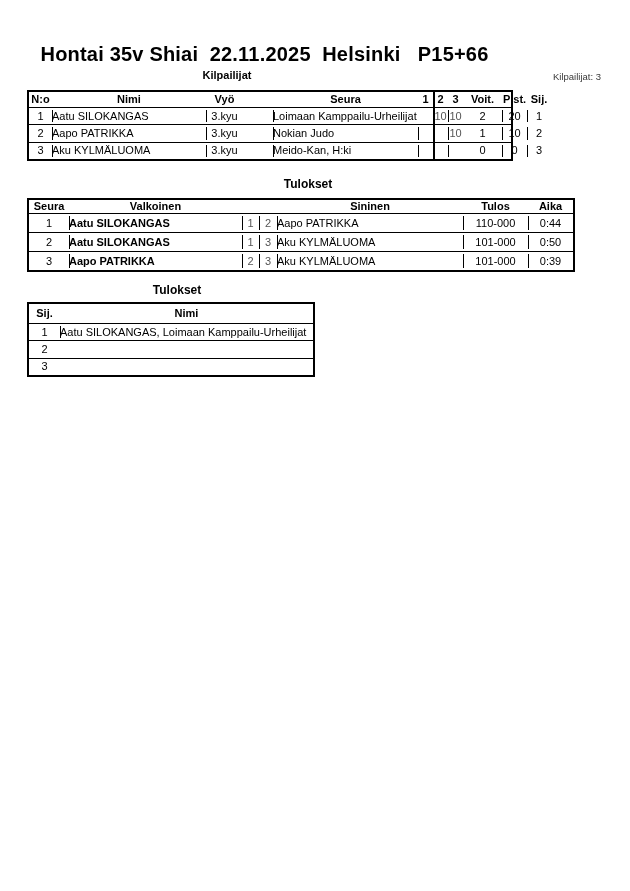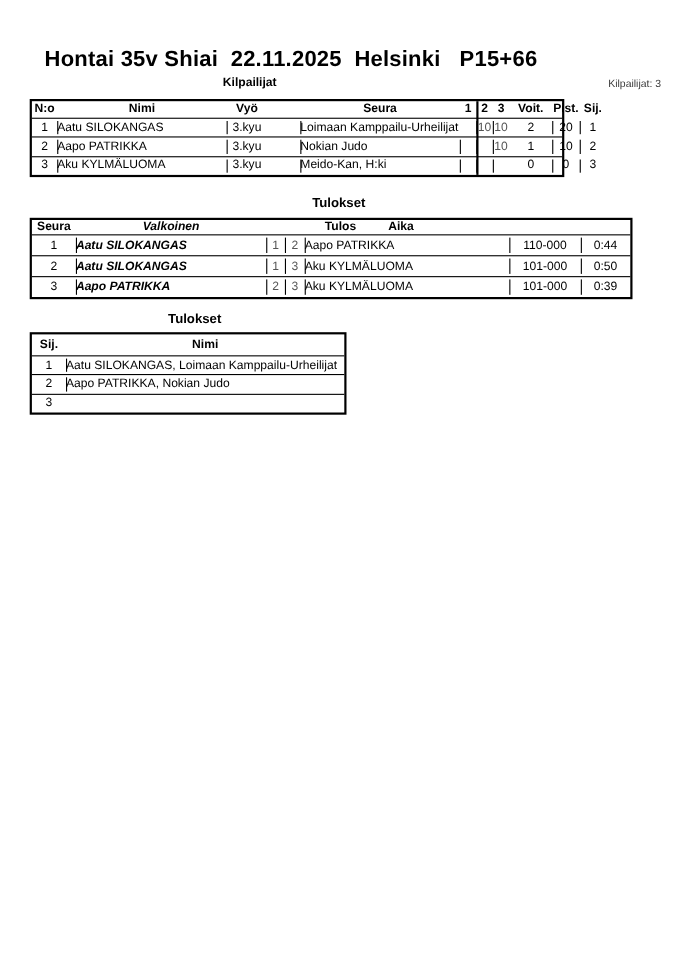--- a/index.html
+++ b/index.html
@@ -47,21 +47,21 @@
   #t1{left:27px;top:90px;width:486px;text-align:right;}
   #t1 .row{height:17.33px;}
   #t1 .row.hdr{height:15px;}
   .c-no{width:23px;} .c-nimi{width:154px;} .c-vyo{width:37px;} .c-seura{width:145px;margin-left:30px;}
   .c-s{width:15px;} .c-voit{width:39px;} .c-pist{width:25px;} .c-sij{width:24px;}
 
   
   #t2{left:27px;top:198px;width:548px;}
   #t2 .row{height:19px;}
   #t2 .row.hdr{height:13px;}
-  .c-ottelu{width:40px;} .c-valk{width:173px;font-style:italic;} .c-w1{width:17px;} .c-w2{width:18px;}
+  .c-ottelu{width:40px;} .c-valk{width:173px;} .c-w1{width:17px;} .c-w2{width:18px;}
   .c-sin{width:186px;} .c-tulos{width:65px;} .c-aika{width:45px;}
 
   
   #t3{left:27px;top:302px;width:288px;}
   #t3 .row{height:17.33px;}
   #t3 .row.hdr{height:19px;}
   .c-tsij{width:31px;} .c-tnimi{width:253px;}
 </style>
 </head>
 <body>
@@ -134,20 +134,21 @@
   </div>
 
   <div class="section-title" style="left:308px;top:177px;">Tulokset</div>
 
   <div class="tbl" id="t2">
     <div class="row hdr">
       <div class="cell c-ottelu">Seura</div>
       <div class="cell c-valk">Valkoinen</div>
       <div class="cell c-w1"></div>
       <div class="cell c-w2"></div>
+      <div class="cell c-sin">Sininen</div>
       <div class="cell c-tulos">Tulos</div>
       <div class="cell c-aika">Aika</div>
     </div>
 
     <div class="row">
       <div class="cell c-ottelu">1</div>
       <div class="cell c-valk vl left bold">Aatu SILOKANGAS</div>
       <div class="cell c-w1 vl muted">1</div>
       <div class="cell c-w2 vl muted">2</div>
       <div class="cell c-sin vl left">Aapo PATRIKKA</div>
@@ -184,22 +185,19 @@
       <div class="cell c-tnimi">Nimi</div>
     </div>
     <div class="row">
       <div class="cell c-tsij">1</div>
       <div class="cell c-tnimi vl left">
           <span class="nowrap">Aatu SILOKANGAS, Loimaan Kamppailu-Urheilijat</span>
         </div>
     </div>
     <div class="row">
       <div class="cell c-tsij">2</div>
-      <div class="cell c-tnimi vl left">
-          <span class="nowrap">Aapo PATRIKKA, Nokian Judo</span>
-        </div>
     </div>
     <div class="row">
       <div class="cell c-tsij">3</div>
     </div>
   </div>
 
 </div>
 
 </body></html>

